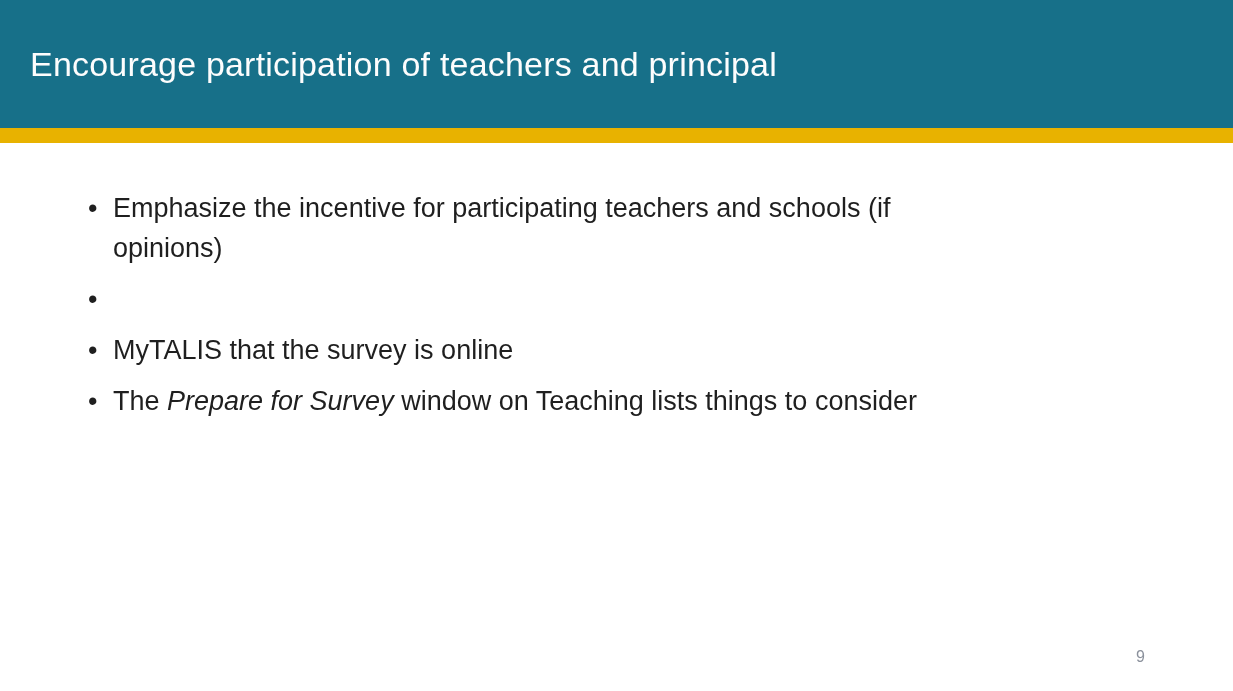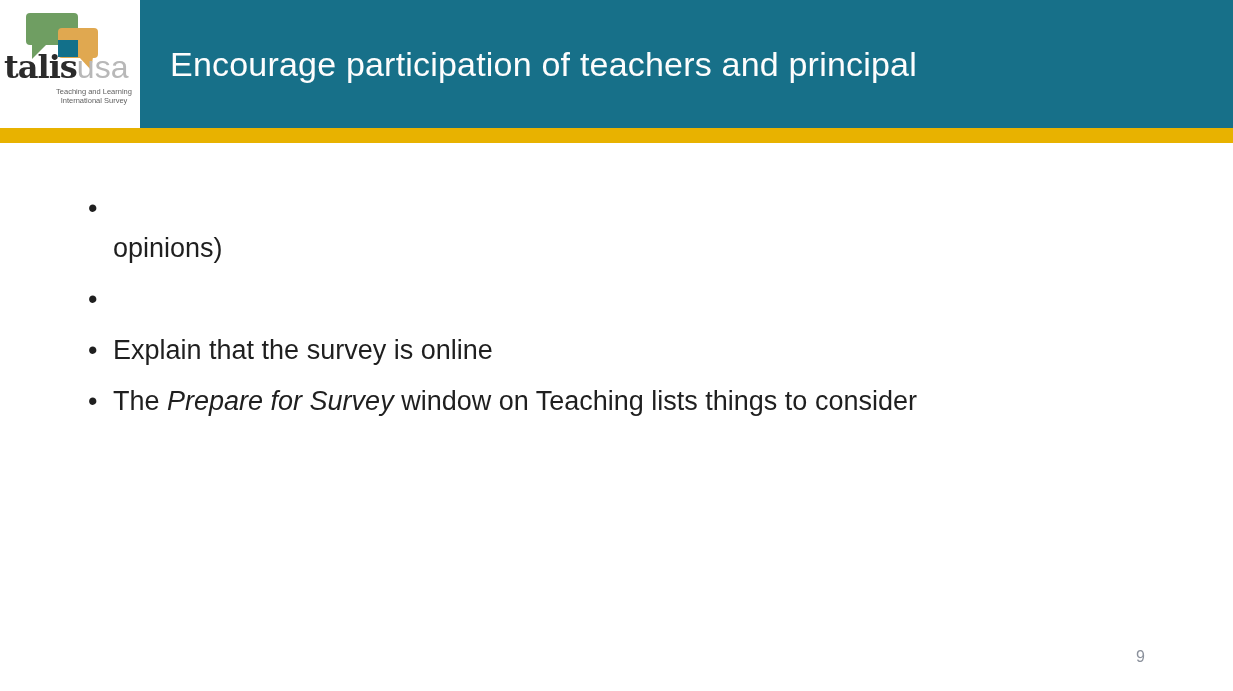--- a/index.html
+++ b/index.html
@@ -75,62 +75,42 @@
     font-size:16px;color:var(--page-number-gray);
   }
 </style>
 </head>
 <body>
 
 <div class="slide">
 
   <div class="top">
 
-    <div class="logo-box">
-      <svg class="logo-bubbles" width="140" height="128" viewBox="0 0 140 128">
-        <g>
-          <rect x="26" y="13" width="52" height="32" rx="4" fill="var(--logo-green)"></rect>
-          <polygon points="32,44 47,44 32,59" fill="var(--logo-green)"></polygon>
-        </g>
-        <g>
-          <rect x="58" y="28" width="40" height="30" rx="4" fill="var(--logo-orange)"></rect>
-          <polygon points="79,57 93,57 91,70" fill="var(--logo-orange)"></polygon>
-        </g>
-        <rect x="58" y="40" width="20" height="17" fill="var(--logo-overlap-teal)"></rect>
-      </svg>
-      <div class="brand">
-        <span class="talis">talis</span><span class="usa">usa</span>
-      </div>
-      <div class="tagline">
-        <span>Teaching and Learning</span><br>
-        <span>International Survey</span>
-      </div>
-    </div>
 
     <div class="header-teal">
       <h1 class="slide-title">Encourage participation of teachers and principal</h1>
     </div>
 
   </div>
 
   <div class="gold-stripe"></div>
 
   <div class="body-area">
     <ul class="bullets" id="bullets">
         <li>
           <span class="marker">•</span>
-          <span class="btext"><br><span class="seg">opinions)</span></span>
+          <span class="btext"><span class="seg">Emphasize the incentive for participating teachers and schools (if</span><br><span class="seg">opinions)</span></span>
         </li>
         <li>
           <span class="marker">•</span>
           <span class="btext"><br></span>
         </li>
         <li>
           <span class="marker">•</span>
-          <span class="btext"><span class="seg">Explain that the survey is online</span></span>
+          <span class="btext"><span class="seg">MyTALIS that the survey is online</span></span>
         </li>
         <li>
           <span class="marker">•</span>
           <span class="btext"><span class="seg">The </span><span class="seg-italic">Prepare for Survey</span><span class="seg"> window on Teaching lists things to consider</span><br></span>
         </li>
       </ul>
   </div>
 
   <div class="page-number">9</div>
 

